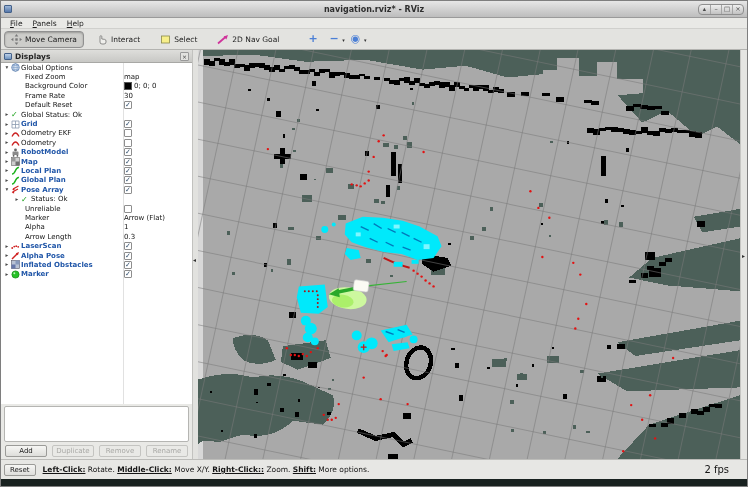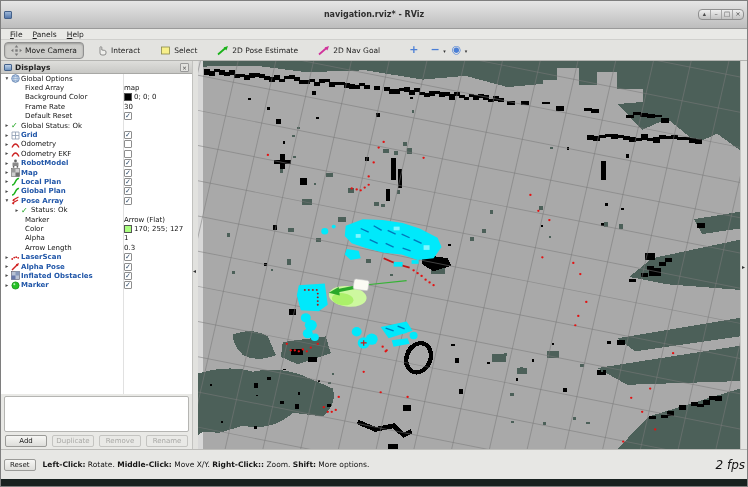--- a/index.html
+++ b/index.html
@@ -2,21 +2,21 @@
 <html style="--c-free: #a9a9a9; --c-unknown: #4c6059; --c-obstacle: #000000; --c-grid: #7a7a7a; --c-particles: #00e9fb; --c-particles-dark: #0079bb; --c-laser: #e31212; --c-robot: #fbfbf4; --c-pose-arrow: #2aa82a; --c-marker-blob: #cdf89f; --c-left-edge: #d8d8d8;"><head>
 <meta charset="utf-8">
 <style>
   * { margin:0; padding:0; box-sizing:border-box; }
   html,body { width:748px; height:487px; overflow:hidden; background:#888;
     font-family:"DejaVu Sans","Liberation Sans",sans-serif; }
   .window { width:748px; height:487px; display:flex; flex-direction:column;
     border:1px solid #7e7e7e; background:#e7e7e4; }
 
   
-  .titlebar { height:28px; position:relative; flex:0 0 auto;
+  .titlebar { height:17px; position:relative; flex:0 0 auto;
     background:linear-gradient(#e6e6e6,#bdbdbd);
     border-bottom:1px solid #9a9a9a; display:flex; align-items:center; }
   .app-icon { width:8px; height:8px; margin-left:3px;
     background:linear-gradient(#9db7d8,#5577aa); border:1px solid #44618a; border-radius:1px; }
   .win-title { position:absolute; left:0; right:0; text-align:center;
     font-size:8px; font-weight:bold; color:#2e2e2e; line-height:13px; }
   .win-controls { margin-left:auto; margin-right:3px; display:flex; z-index:2;
     border:1px solid #8f8f8f; border-radius:4px; overflow:hidden;
     background:linear-gradient(#efefef,#c2c2c2); }
   .win-btn { width:11px; height:9px; font-size:6.5px; line-height:9px; text-align:center;
@@ -89,26 +89,26 @@
   .viewport svg { display:block; width:100%; height:100%; }
   .unk { fill:var(--c-unknown,#4c6059); }
   .obs { fill:var(--c-obstacle,#000); }
   .freefill { fill:var(--c-free,#a9a9a9); }
   .gridln { stroke:var(--c-grid,#7a7a7a); stroke-width:1; opacity:.55; }
   .laser { fill:var(--c-laser,#e31212); }
   .pc { fill:var(--c-particles,#00e9fb); }
   .pcdark { stroke:var(--c-particles-dark,#0079bb); stroke-width:1.4; }
 
   
-  .statusbar { height:30px; flex:0 0 auto; background:#e7e7e4; border-top:1px solid #bcbcb9;
-    display:flex; align-items:center; padding:0 2px 0 3px; font-size:7.5px; color:#141414; }
+  .statusbar { height:20px; flex:0 0 auto; background:#e7e7e4; border-top:1px solid #bcbcb9;
+    display:flex; align-items:center; padding:0 18px 0 3px; font-size:7.5px; color:#141414; }
   .reset-btn { height:12px; font-size:7px; font-family:inherit; color:#1c1c1c; padding:0 5px;
     background:linear-gradient(#f6f6f4,#dededb); border:1px solid #9b9b98; border-radius:2px; margin-right:7px; }
-  .seg-b { font-weight:bold; }
-  .fps { margin-left:auto; font-size:12px; color:#141414;font-style:italic; }
+  .seg-b { font-weight:bold;text-decoration:underline; }
+  .fps { margin-left:auto; font-size:10px; color:#141414; }
 
   .bottom-strip { height:7px; flex:0 0 auto; background:#18211f; }
 </style>
 </head>
 <body>
 
 <div class="window">
 
   <div class="titlebar">
     <span class="app-icon"></span>
@@ -155,29 +155,20 @@
           <span>
             <svg width="11" height="11">
               <rect x="1.5" y="2" width="8" height="7" fill="#f7ef8a" stroke="#8a8a4a" stroke-width="0.8"></rect>
             </svg>
           </span>
           <span>Select</span>
         </div>
         <div class="tool-btn">
           <span>
             <svg width="12" height="11">
-              <path d="M1,9.5 L8.5,3" stroke="#19b219" stroke-width="1.8"></path>
-              <polygon points="11,1 6.6,2.6 9.4,5.4" fill="#19b219"></polygon>
-            </svg>
-          </span>
-          <span>2D Pose Estimate</span>
-        </div>
-        <div class="tool-btn">
-          <span>
-            <svg width="12" height="11">
               <path d="M1,9.5 L8.5,3" stroke="#d0339b" stroke-width="1.8"></path>
               <polygon points="11,1 6.6,2.6 9.4,5.4" fill="#d0339b"></polygon>
             </svg>
           </span>
           <span>2D Nav Goal</span>
         </div>
       </div>
     <div class="view-ctrls" id="view-ctrls">
         <span class="view-ctrl"><span>+</span></span>
         <span class="view-ctrl"><span>−</span><span class="caret">▾</span></span>
@@ -201,21 +192,21 @@
               <svg width="9" height="9">
                 <circle cx="4.5" cy="4.5" r="3.8" fill="#dce6f2" stroke="#5577aa" stroke-width="0.8"></circle>
                 <ellipse cx="4.5" cy="4.5" rx="1.8" ry="3.8" fill="none" stroke="#7799c4" stroke-width="0.6"></ellipse>
                 <path d="M0.9,4.5 h7.2 M1.5,2.6 h6 M1.5,6.4 h6" stroke="#7799c4" stroke-width="0.6"></path>
               </svg>
             </span>
             <span class="tlabel">Global Options</span>
           </div>
           <div class="trow">
             <span style="width:24px;flex:0 0 auto"></span>
-            <span class="tlabel">Fixed Array</span>
+            <span class="tlabel">Fixed Zoom</span>
             <span class="tval">
               <span class="vtext">map</span>
             </span>
           </div>
           <div class="trow">
             <span style="width:24px;flex:0 0 auto"></span>
             <span class="tlabel">Background Color</span>
             <span class="tval">
               <span class="swatch" style="background:#000000"></span>
               <span class="vtext">0; 0; 0</span>
@@ -257,34 +248,34 @@
             </span>
           </div>
           <div class="trow">
             <span style="width:2px;flex:0 0 auto"></span>
             <span class="texp">▸</span>
             <span class="ticon">
               <svg width="9" height="9">
                 <path d="M1,7.5 Q4.5,0.5 8,7.5" fill="none" stroke="#cc2222" stroke-width="1.3"></path>
               </svg>
             </span>
+            <span class="tlabel">Odometry EKF</span>
+            <span class="tval">
+              <span class="cb"></span>
+            </span>
+          </div>
+          <div class="trow">
+            <span style="width:2px;flex:0 0 auto"></span>
+            <span class="texp">▸</span>
+            <span class="ticon">
+              <svg width="9" height="9">
+                <path d="M1,7.5 Q4.5,0.5 8,7.5" fill="none" stroke="#cc2222" stroke-width="1.3"></path>
+              </svg>
+            </span>
             <span class="tlabel">Odometry</span>
-            <span class="tval">
-              <span class="cb"></span>
-            </span>
-          </div>
-          <div class="trow">
-            <span style="width:2px;flex:0 0 auto"></span>
-            <span class="texp">▸</span>
-            <span class="ticon">
-              <svg width="9" height="9">
-                <path d="M1,7.5 Q4.5,0.5 8,7.5" fill="none" stroke="#cc2222" stroke-width="1.3"></path>
-              </svg>
-            </span>
-            <span class="tlabel">Odometry EKF</span>
             <span class="tval">
               <span class="cb"></span>
             </span>
           </div>
           <div class="trow">
             <span style="width:2px;flex:0 0 auto"></span>
             <span class="texp">▸</span>
             <span class="ticon">
               <svg width="9" height="9">
                 <circle cx="4.5" cy="2" r="1.4" fill="#666"></circle>
@@ -357,31 +348,30 @@
           <div class="trow">
             <span style="width:12px;flex:0 0 auto"></span>
             <span class="texp">▸</span>
             <span class="ticon">
               <span class="green-check">✓</span>
             </span>
             <span class="tlabel">Status: Ok</span>
           </div>
           <div class="trow">
             <span style="width:24px;flex:0 0 auto"></span>
+            <span class="tlabel">Unreliable</span>
+            <span class="tval">
+              <span class="cb"></span>
+            </span>
+          </div>
+          <div class="trow">
+            <span style="width:24px;flex:0 0 auto"></span>
             <span class="tlabel">Marker</span>
             <span class="tval">
               <span class="vtext">Arrow (Flat)</span>
-            </span>
-          </div>
-          <div class="trow">
-            <span style="width:24px;flex:0 0 auto"></span>
-            <span class="tlabel">Color</span>
-            <span class="tval">
-              <span class="swatch" style="background:#aaff7f"></span>
-              <span class="vtext">170; 255; 127</span>
             </span>
           </div>
           <div class="trow">
             <span style="width:24px;flex:0 0 auto"></span>
             <span class="tlabel">Alpha</span>
             <span class="tval">
               <span class="vtext">1</span>
             </span>
           </div>
           <div class="trow">

